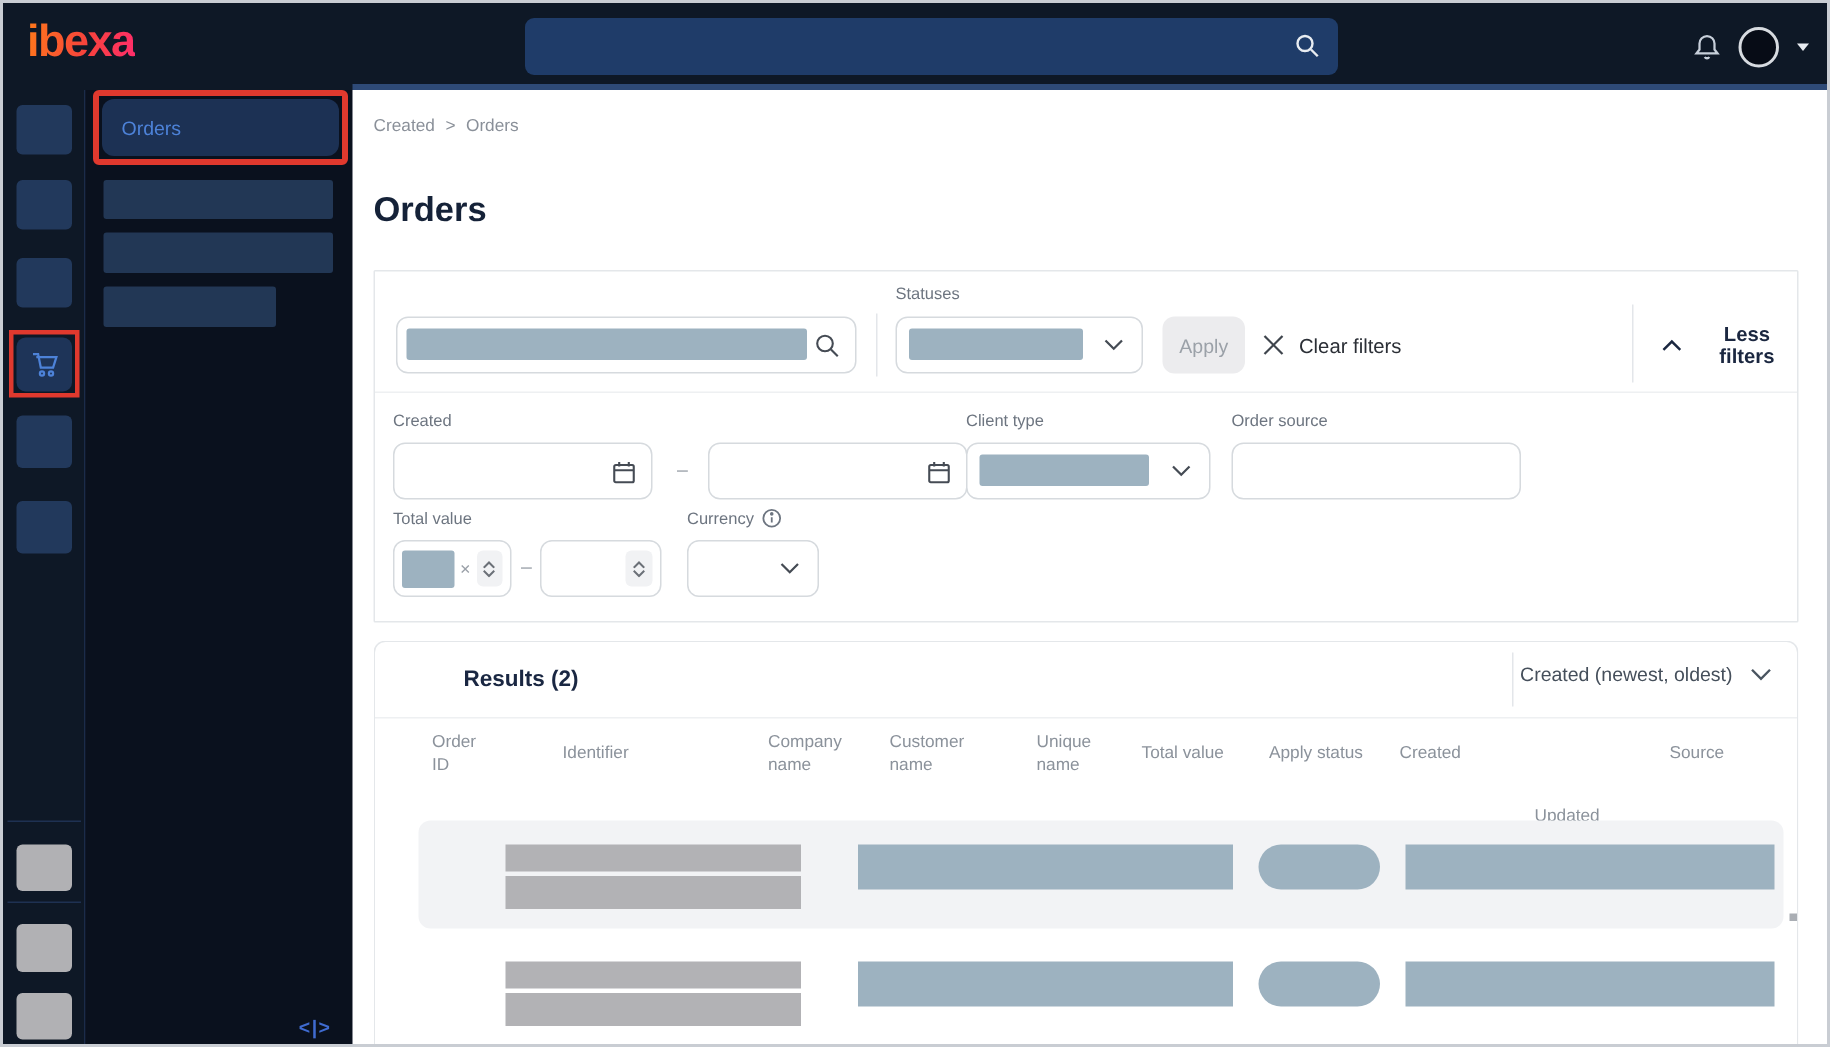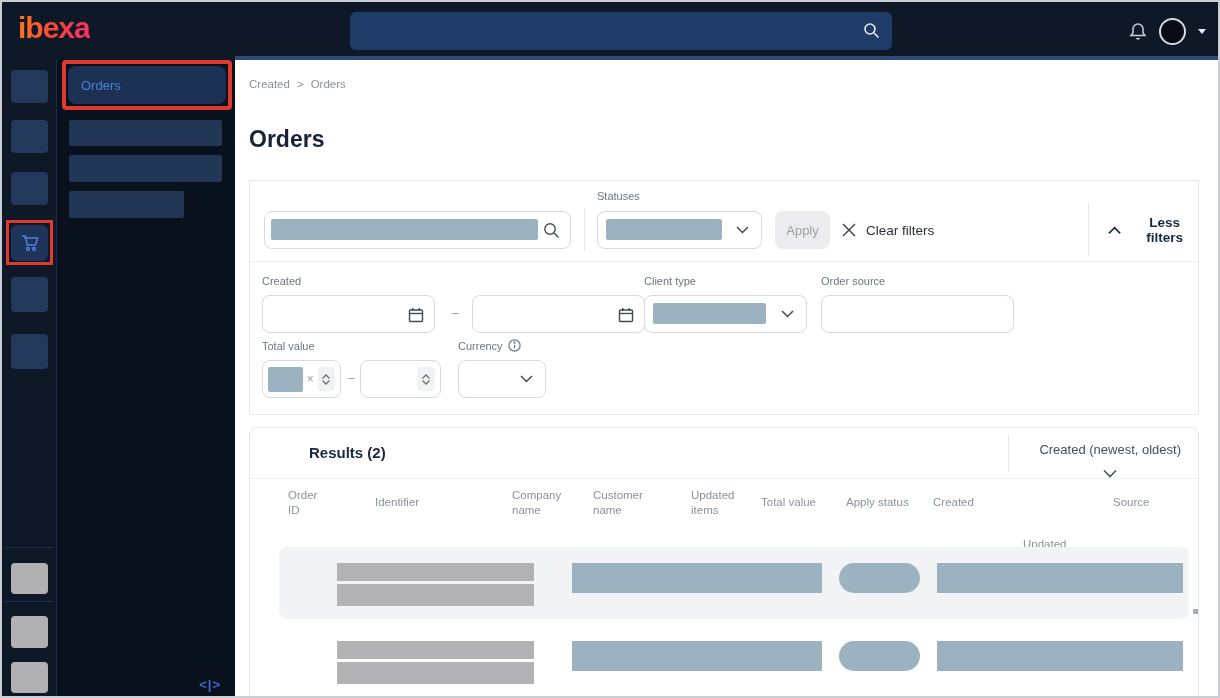--- a/index.html
+++ b/index.html
@@ -60,21 +60,21 @@
                background:none; border:none; font-family:inherit; font-size:13.5px; color:#2b2f36; }
   .less-btn { position:absolute; left:858px; top:30px; height:38px; display:flex; align-items:center; gap:10px;
               background:none; border:none; font-family:inherit; font-size:13.5px; font-weight:700; color:#1b2740; }
 
   .stepper { width:18px; height:24px; background:#f1f2f4; border-radius:4px; display:flex; flex-direction:column; align-items:center; justify-content:center; gap:1px; }
   .num-inp { display:flex; align-items:center; padding:0 5px; }
   .mult { color:#9aa0a8; font-size:12px; margin:0 4px; }
 
   .results-title { position:absolute; left:22px; top:16px; font-size:15px; font-weight:700; color:#1a2742;margin-left:37px; }
   .sort-btn { position:absolute; right:17px; top:14px; display:flex; align-items:center; gap:12px; background:none; border:none;
-              font-family:inherit; font-size:13px; color:#454f5b;flex-direction:column; }
+              font-family:inherit; font-size:13px; color:#454f5b; }
   .th { position:absolute; font-size:11.5px; color:#8b929b; line-height:15px; }
   .row { position:absolute; left:29px; width:910px; height:72px; border-radius:8px; }
   .row1 { top:119px; background:#f2f3f5; }
   .row2 { top:197px; background:#fff; }
   .ph-gray { position:absolute; background:#b2b2b5; }
   .row-blue { position:absolute; top:16px; height:30px; background:#9db2c0; }
   .scroll-dot { position:absolute; left:943px; top:181px; width:5px; height:5px; background:#aaaeb4; }
 </style>
 </head>
 <body>
@@ -253,21 +253,21 @@
         <svg width="14" height="9" viewBox="0 0 14 9" fill="none" stroke="#4a5560" stroke-width="1.6">
             <polyline points="1,1.5 7,7.5 13,1.5"></polyline>
           </svg>
       </button>
       <div class="hdiv" style="top:50px;"></div>
 
       <div class="th" style="left:38px;top:60px;width:42px;">Order ID</div>
       <div class="th" style="left:94px;top:67px;white-space:nowrap;margin-left:31px;">Identifier</div>
       <div class="th" style="left:262px;top:60px;width:62px;">Company name</div>
       <div class="th" style="left:343px;top:60px;width:64px;">Customer name</div>
-      <div class="th" style="left:441px;top:60px;width:50px;">Updated items</div>
+      <div class="th" style="left:441px;top:60px;width:50px;">Unique name</div>
       <div class="th" style="left:511px;top:67px;white-space:nowrap;">Total value</div>
       <div class="th" style="left:596px;top:67px;white-space:nowrap;">Apply status</div>
       <div class="th" style="left:683px;top:67px;white-space:nowrap;">Created</div>
       <div class="th" style="left:773px;top:67px;white-space:nowrap;margin-top:42px;">Updated</div>
       <div class="th" style="left:863px;top:67px;white-space:nowrap;">Source</div>
 
       <div class="row row1">
         <div class="ph-gray" style="left:58px;top:16px;width:197px;height:18px;"></div>
         <div class="ph-gray" style="left:58px;top:37px;width:197px;height:22px;"></div>
         <div class="row-blue" style="left:293px;width:250px;"></div>

